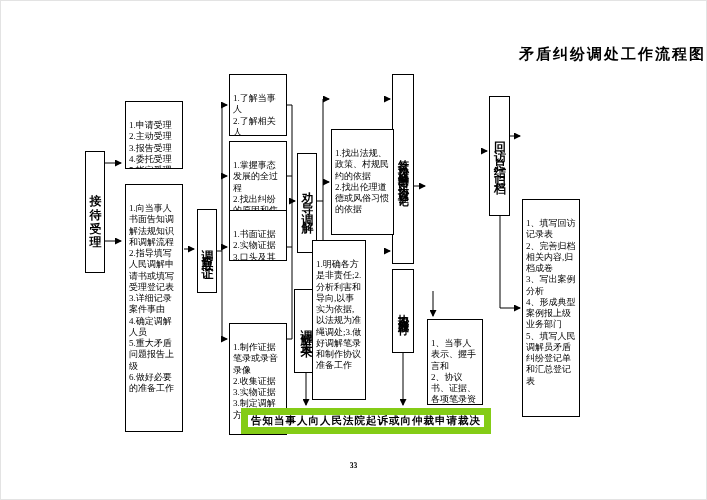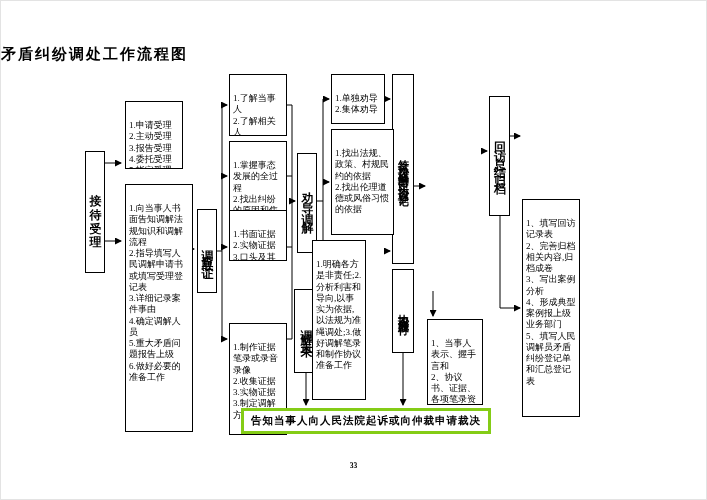--- a/index.html
+++ b/index.html
@@ -2,41 +2,41 @@
 <html><head>
 <meta charset="utf-8">
 <style>
   html,body{margin:0;padding:0;background:#fff;}
   .page{
     position:relative;width:707px;height:500px;background:#fff;
     font-family:"Liberation Serif","DejaVu Serif",serif;color:#000;
     overflow:hidden;box-sizing:border-box;border:1px solid #e3e3e3;
   }
   .title{
-    position:absolute;left:0;right:0;top:44px;margin:0;text-align:left;
+    position:absolute;left:0;right:0;top:44px;margin:0;text-align:right;
     font-size:15px;font-weight:bold;letter-spacing:2px;
   }
   .arrows{position:absolute;left:0;top:0;}
   .hbox{
     position:absolute;border:1px solid #000;background:#fff;
     font-size:9px;line-height:1.25;padding:18px 3px;white-space:pre-line;
     box-sizing:border-box;overflow:hidden;
   }
   .vbox{
     position:absolute;border:1px solid #000;background:#fff;
     writing-mode:vertical-rl;text-orientation:upright;
     display:flex;align-items:center;justify-content:center;
     font-weight:bold;box-sizing:border-box;overflow:hidden;
   }
   .fs12{font-size:12px;} .fs11{font-size:11px;}
   .ls14{letter-spacing:14px;} .ls10{letter-spacing:10px;}
   .ls8{letter-spacing:8px;}  .ls6{letter-spacing:6px;}
   .ls3{letter-spacing:3px;}  .ls2{letter-spacing:2px;}
   .notice{
-    position:absolute;border:3px solid #84cc16;background:#fff;
+    position:absolute;border:7px solid #84cc16;background:#fff;
     display:flex;align-items:center;justify-content:center;
     font-weight:bold;font-size:10.5px;box-sizing:border-box;letter-spacing:1px;
   }
   .pageno{
     position:absolute;left:0;right:0;top:452px;text-align:center;
     font-size:7.5px;font-weight:bold;margin-top:8px;
   }
 </style>
 </head>
 <body>
@@ -102,41 +102,39 @@
   <div class="vbox fs12 ls6" style="left:293px;top:288px;width:24px;height:84px;">调解未果</div>
   <div class="vbox fs11 ls3" style="left:391px;top:73px;width:22px;height:190px;">签订协议或填写口头协议登记</div>
   <div class="vbox fs11 ls2" style="left:391px;top:268px;width:22px;height:84px;">协议不能履行</div>
   <div class="vbox fs12 ls8" style="left:488px;top:95px;width:21px;height:120px;">回访总结归档</div>
 
   <div class="hbox" style="left:124px;top:100px;width:58px;height:68px;">1.申请受理
 2.主动受理
 3.报告受理
 4.委托受理
 5.指定受理</div>
-  <div class="hbox" style="left:124px;top:183px;width:68px;height:248px;">1.向当事人书面告知调解法规知识和调解流程
+  <div class="hbox" style="left:124px;top:183px;width:58px;height:248px;">1.向当事人书面告知调解法规知识和调解流程
 2.指导填写人民调解申请书或填写受理登记表
 3.详细记录案件事由
 4.确定调解人员
 5.重大矛盾问题报告上级
 6.做好必要的准备工作</div>
   <div class="hbox" style="left:228px;top:73px;width:58px;height:62px;">1.了解当事人
 2.了解相关人
 3.了解知情人
 4.现场考察</div>
   <div class="hbox" style="left:228px;top:140px;width:58px;height:70px;">1.掌握事态发展的全过程
 2.找出纠纷的原因和焦点</div>
   <div class="hbox" style="left:228px;top:209px;width:58px;height:51px;">1.书面证据
 2.实物证据
 3.口头及其他证据</div>
   <div class="hbox" style="left:228px;top:282px;width:58px;height:112px;margin-top:40px;">1.制作证据笔录或录音录像
 2.收集证据
 3.实物证据
 3.制定调解方案和措施</div>
-  <div class="hbox" style="left:330px;top:73px;width:54px;height:50px;">1.单独劝导
-2.集体劝导</div>
   <div class="hbox" style="left:330px;top:128px;width:63px;height:106px;">1.找出法规、政策、村规民约的依据
 2.找出伦理道德或风俗习惯的依据</div>
   <div class="hbox" style="left:311px;top:239px;width:54px;height:160px;">1.明确各方是非责任;2.分析利害和导向,以事实为依据,以法规为准绳调处;3.做好调解笔录和制作协议准备工作</div>
   <div class="hbox" style="left:426px;top:318px;width:56px;height:86px;">1、当事人表示、握手言和
 2、协议书、证据、各项笔录资料一并存档</div>
   <div class="hbox" style="left:521px;top:198px;width:58px;height:218px;">1、填写回访记录表
 2、完善归档相关内容,归档成卷
 3、写出案例分析
 4、形成典型案例报上级业务部门
 5、填写人民调解员矛盾纠纷登记单和汇总登记表</div>

